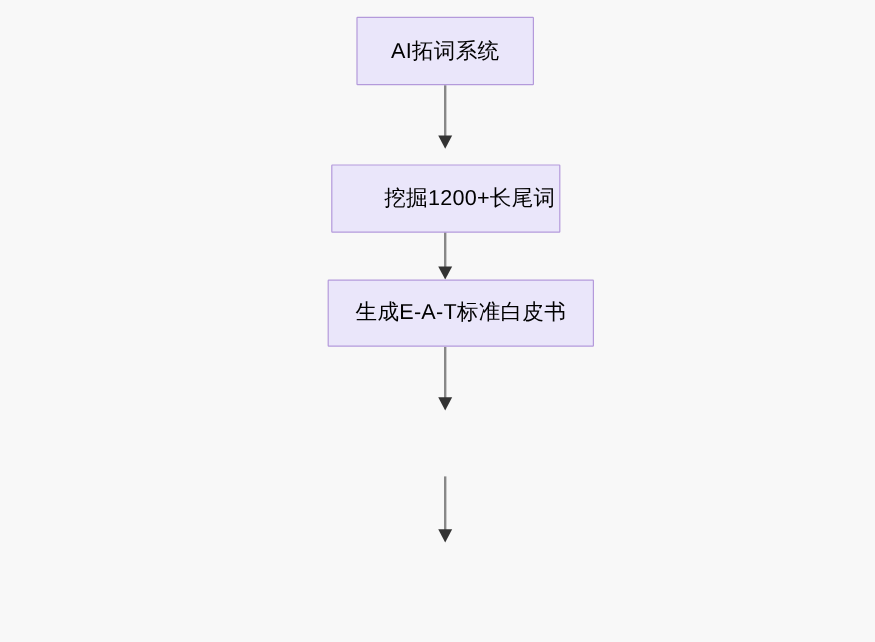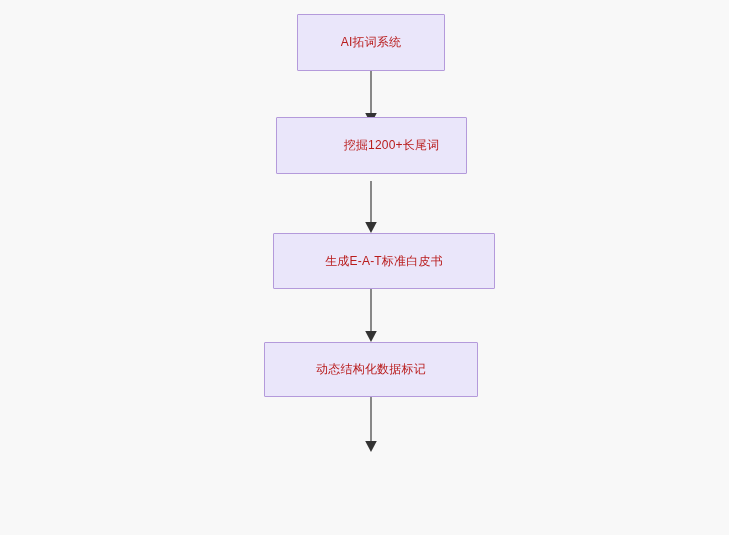--- a/index.html
+++ b/index.html
@@ -24,22 +24,22 @@
 
   .node {
     position: absolute;
     box-sizing: border-box;
     background: #eae6fa;
     border: 1.5px solid #b49adb;
     border-radius: 1px;
     display: flex;
     align-items: center;
     justify-content: center;
-    color: #b91c1c;
-    font-size: 12px;
+    color: #000000;
+    font-size: 18px;
     line-height: 1.2;
     letter-spacing: 0.2px;
     white-space: nowrap;
     user-select: none;
   }
 
   .node-label {
     display: block;
     text-align: center;
   }
@@ -83,26 +83,23 @@
 
   <svg class="edge" style="left:363px; top:397px; width:16px; height:56px;" viewBox="0 0 16 56" width="16" height="56">
     <line class="edge-line" x1="8" y1="0" x2="8" y2="48"></line>
     <polygon class="edge-head" points="8,55 2.2,44 13.8,44"></polygon>
   </svg>
 
   <div class="node" style="left:297px; top:14px; width:148px; height:57px;">
     <span class="node-label">AI拓词系统</span>
   </div>
 
-  <div class="node" style="left:276px; top:117px; width:191px; height:57px;padding-left:40px;">
+  <div class="node" style="left:276px; top:137px; width:191px; height:57px;padding-left:40px;">
     <span class="node-label">挖掘1200+长尾词</span>
   </div>
 
   <div class="node" style="left:261px; top:233px; width:222px; height:56px;margin-left:12px;">
     <span class="node-label">生成E-A-T标准白皮书</span>
   </div>
 
-  <div class="node" style="left:264px; top:342px; width:214px; height:55px;">
-    <span class="node-label">动态结构化数据标记</span>
-  </div>
 
 
 </div>
 
 </body></html>

